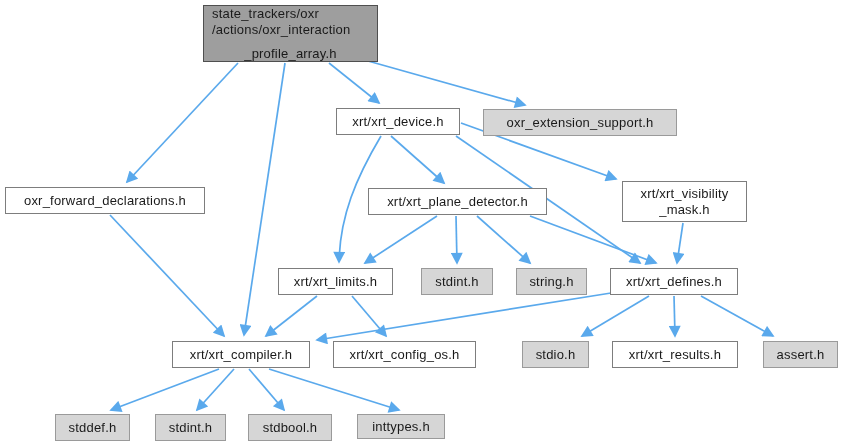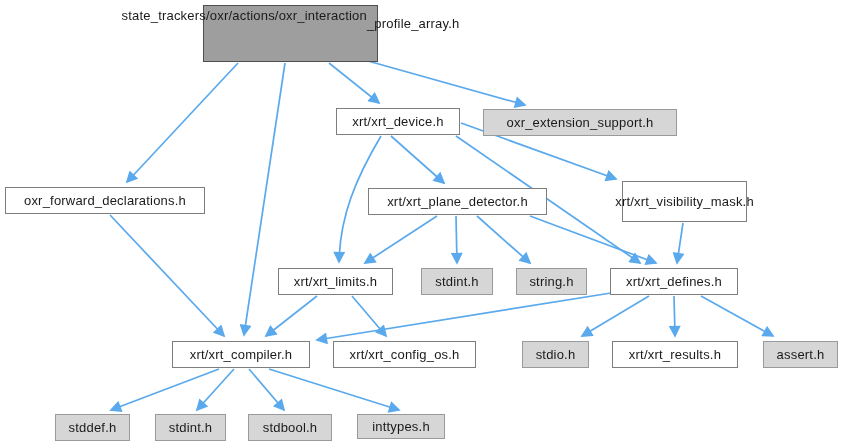--- a/index.html
+++ b/index.html
@@ -8,21 +8,21 @@
     width:842px;height:447px;
     background:#ffffff;
     font-family:"Liberation Sans","DejaVu Sans",sans-serif;
     overflow:hidden;
   }
   #edge-layer{position:absolute;left:0;top:0;width:842px;height:447px;}
   .node{
     position:absolute;
     box-sizing:border-box;
     display:flex;
-    flex-direction:row;
+    flex-direction:column;
     align-items:center;
     justify-content:center;
     font-size:13px;
     line-height:16px;
     color:#1a1a1a;
     white-space:nowrap;
     letter-spacing:0.2px;
   }
   .node.root{
     background:#9e9e9e;

